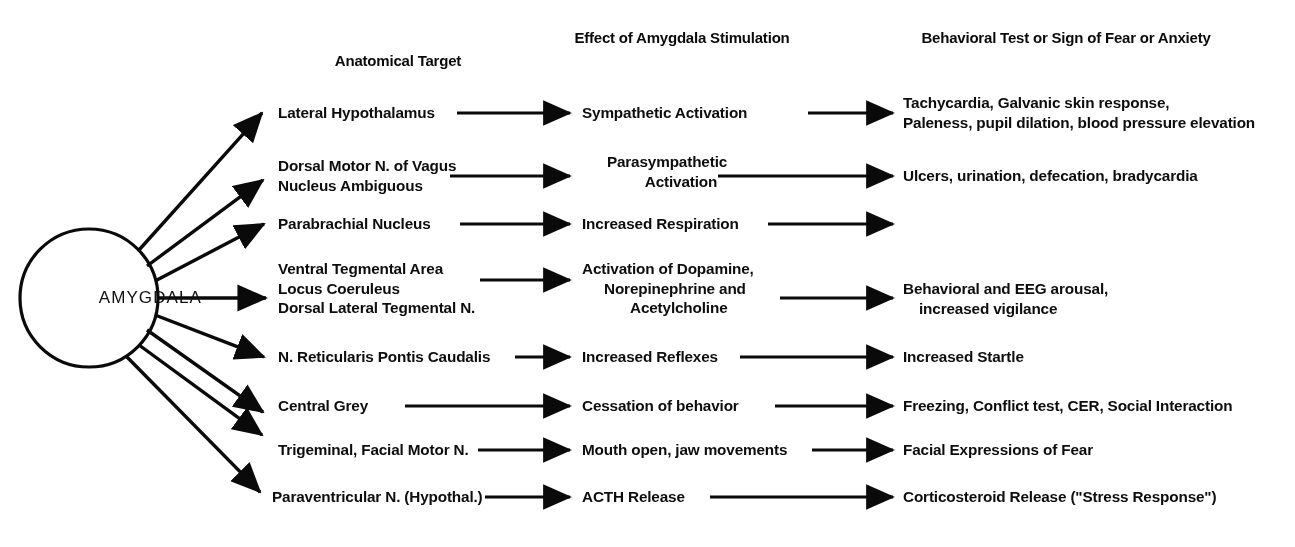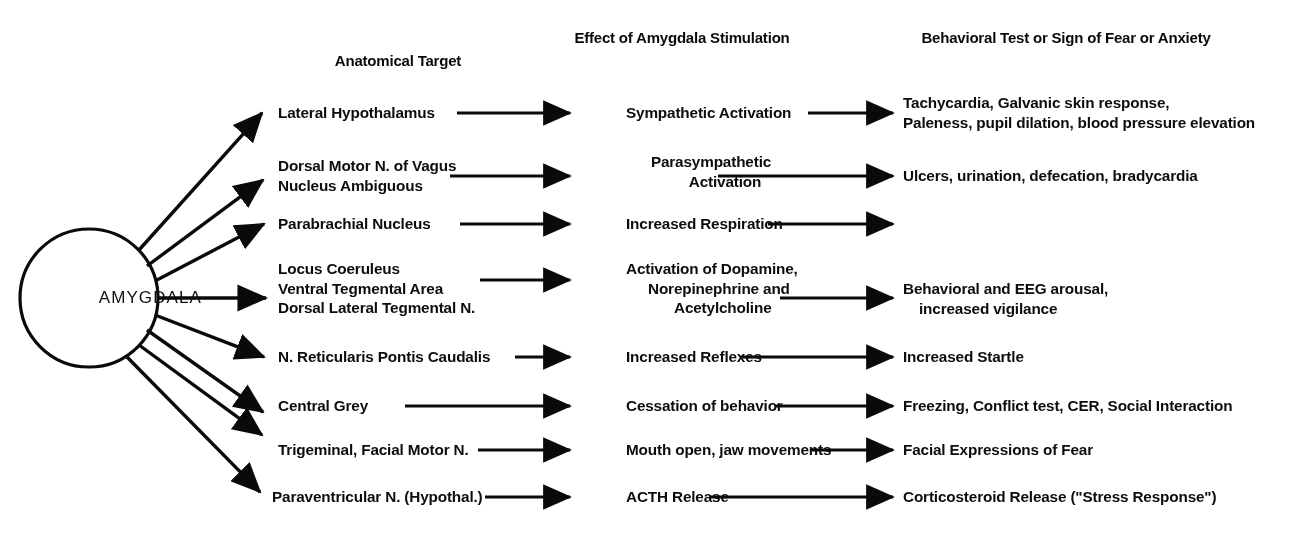--- a/index.html
+++ b/index.html
@@ -53,21 +53,21 @@
   .cell {
     position: absolute;
     font-size: 15.3px;
     line-height: 19.5px;
     font-weight: 600;
     letter-spacing: -0.15px;
     color: #0d0d0d;
     white-space: nowrap;
   }
   .cell.col1 { left: 278px; }
-  .cell.col2 { left: 582px; margin-left: 44px; }
+  .cell.col2 { left: 582px; }
   .cell.col3 { left: 903px; }
   .cell.center { text-align: center; white-space: normal; }
   .cell .line { display: block; }
   .amygdala-label {
     position: absolute;
     left: 20px;
     top: 288px;
     width: 138px;
     text-align: right;
     font-size: 17px;
@@ -163,22 +163,22 @@
   </div>
 
   <div class="cell col1" style="top:214px">
     <span class="line">Parabrachial Nucleus</span>
   </div>
   <div class="cell col2" style="top:214px">
     <span class="line">Increased Respiration</span>
   </div>
 
   <div class="cell col1" style="top:259px">
+    <span class="line">Ventral Tegmental Area</span>
     <span class="line">Locus Coeruleus</span>
-    <span class="line">Ventral Tegmental Area</span>
     <span class="line">Dorsal Lateral Tegmental N.</span>
   </div>
   <div class="cell col2" style="top:259px;width:200px;white-space:normal">
     <span class="line">Activation of Dopamine,</span>
     <span class="line" style="padding-left:22px">Norepinephrine and</span>
     <span class="line" style="padding-left:48px">Acetylcholine</span>
   </div>
   <div class="cell col3" style="top:279px">
     <span class="line">Behavioral and EEG arousal,</span>
     <span class="line" style="padding-left:16px">increased vigilance</span>

